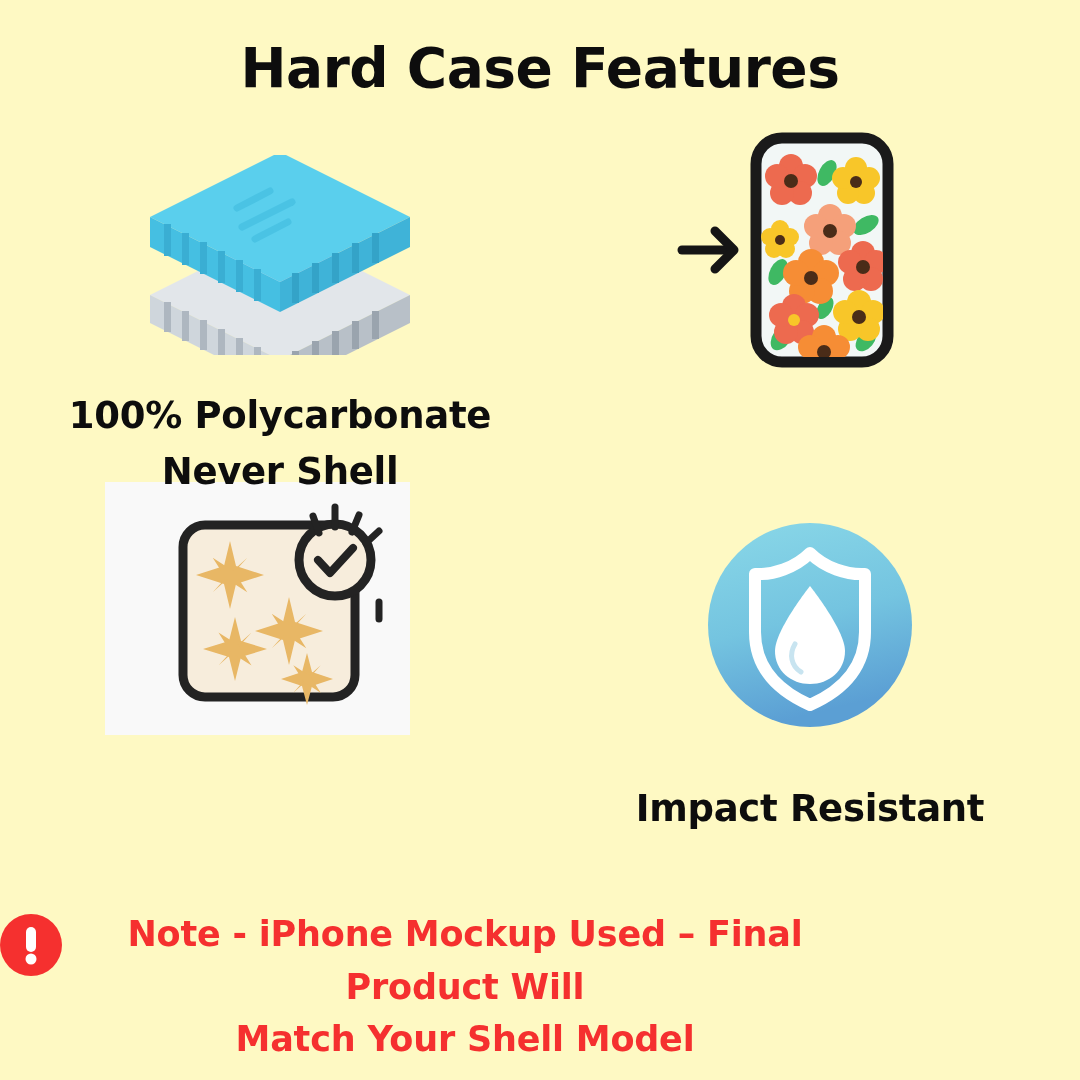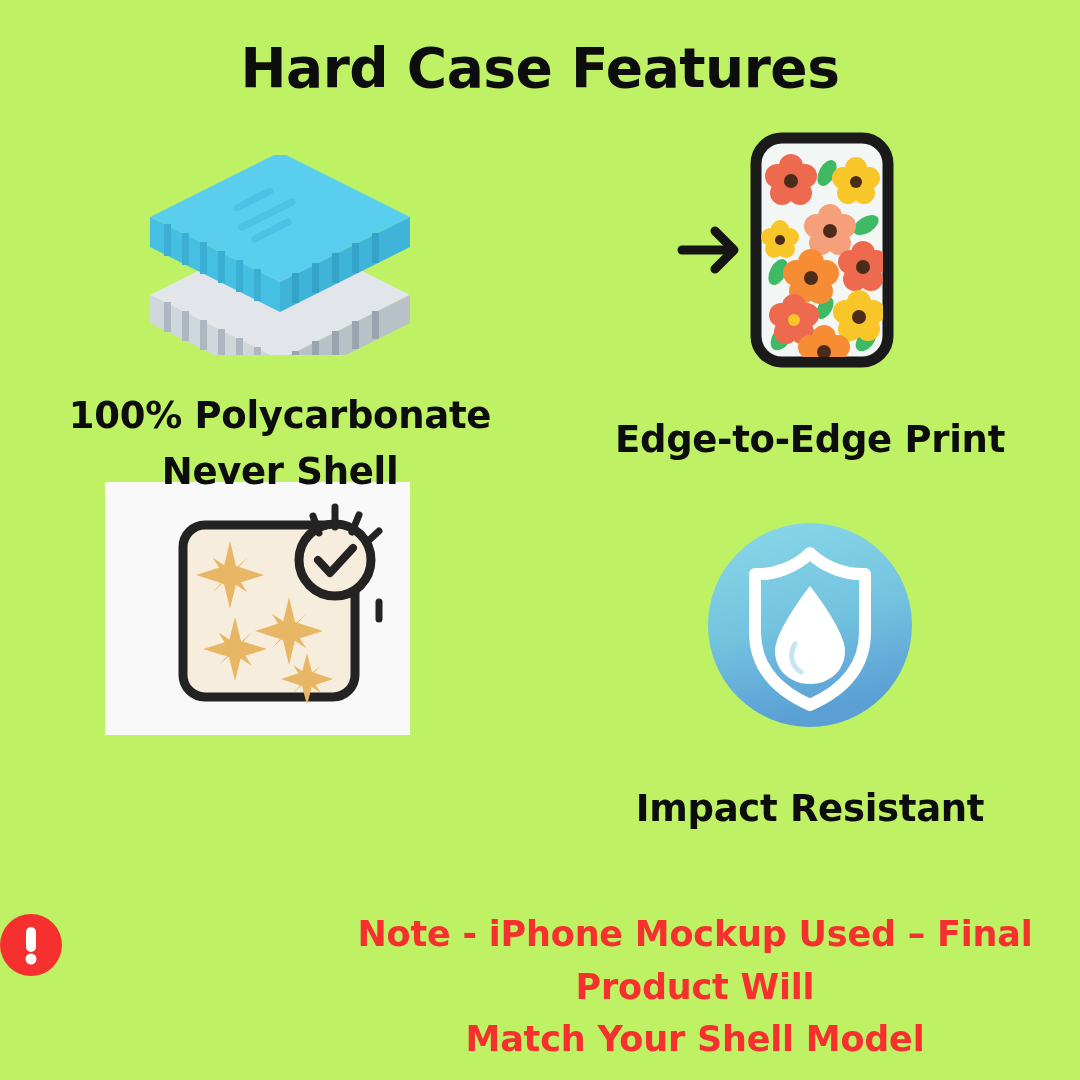--- a/index.html
+++ b/index.html
@@ -12,21 +12,21 @@
     height: 1080px;
     position: relative;
     overflow: hidden;
     font-family: "DejaVu Sans", "Liberation Sans", sans-serif;
     color: #111111;
   }
 
   .page {
     position: absolute;
     inset: 0;
-    background: #bef264;
+    background: #fef9c3;
   }
 
   
   .title {
     position: absolute;
     top: 36px;
     left: 0;
     width: 1080px;
     text-align: center;
     font-size: 55px;
@@ -88,21 +88,21 @@
   }
 
   
   .note {
     position: absolute;
     left: 0;
     top: 908px;
     width: 1080px;
     display: flex;
     align-items: flex-start;
-    justify-content: space-between;
+    justify-content: flex-start;
   }
   .note-icon {
     flex: 0 0 auto;
     margin-top: 6px;
     margin-right: 18px;
   }
   .note-text {
     width: 770px;
     text-align: center;
     font-size: 35px;
@@ -292,23 +292,20 @@
               <circle cx="0" cy="-15" r="12"></circle>
                 <circle cx="14" cy="-5" r="12"></circle>
               <circle cx="9" cy="12" r="12"></circle>
                 <circle cx="-9" cy="12" r="12"></circle>
               <circle cx="-14" cy="-5" r="12"></circle>
             </g>
             <circle cx="0" cy="0" r="7" fill="#4a2c18"></circle>
           </g>
         </g>
       </svg>
-    </div>
-    <div class="caption">
-      <div>Edge-to-Edge Print</div>
     </div>
   </div>
 
   <div class="cell" id="cell-fading">
     <div class="cell-icon">
       <svg width="250" height="250" viewBox="0 0 250 250">
 
         <rect x="28" y="42" width="172" height="172" rx="22" fill="#f7eddc" stroke="#232323" stroke-width="9"></rect>
 
         <g fill="#e8b765">

